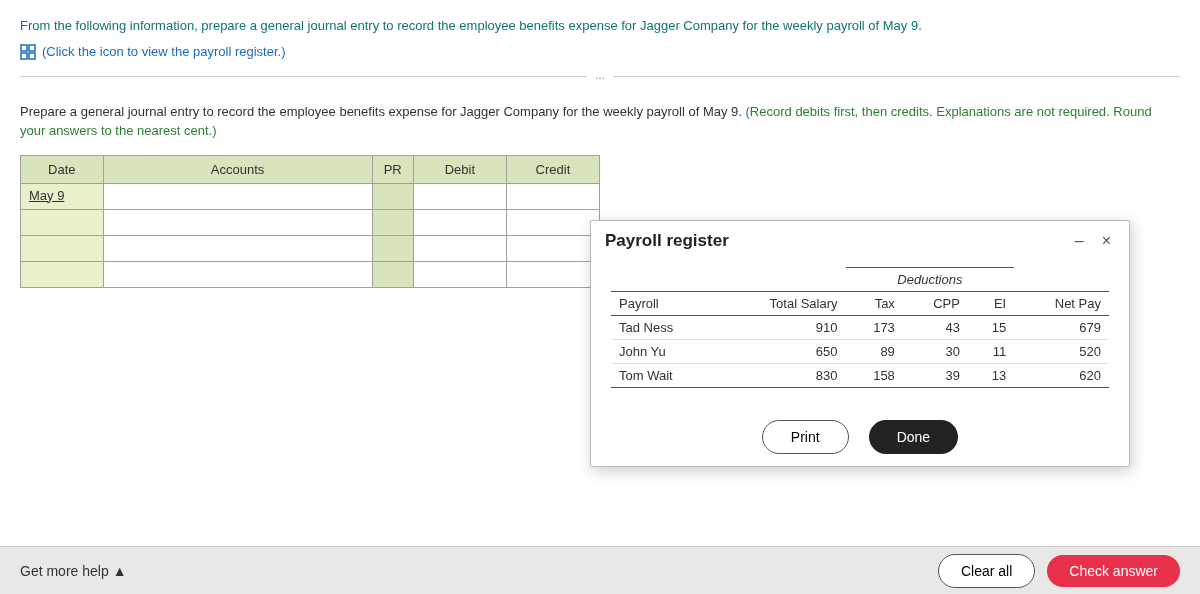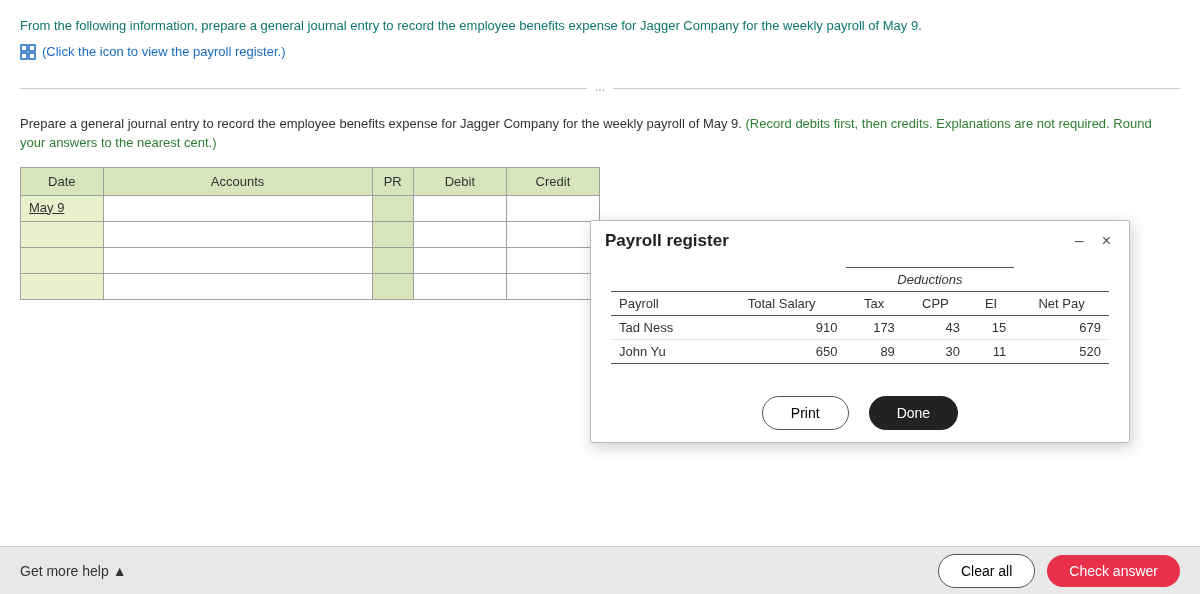--- a/index.html
+++ b/index.html
@@ -20,21 +20,21 @@
       color: #0f766e;
       line-height: 1.5;
       margin-bottom: 8px;
     }
     .payroll-link {
       color: #1a6bbf;
       cursor: pointer;
       display: flex;
       align-items: center;
       gap: 6px;
-      margin-bottom: 28px;
+      margin-bottom: 16px;
     }
     .divider-row {
       text-align: center;
       margin: 10px 0;
       border-top: 1px solid #ccc;
       position: relative;
     }
     .divider-row .dots {
       position: relative;
       top: -10px;
@@ -151,21 +151,21 @@
     }
     
     .payroll-table {
       width: 100%;
       border-collapse: collapse;
       font-size: 13px;
     }
     .payroll-table th {
       border-bottom: 1px solid #555;
       padding: 4px 8px;
-      text-align: center;
+      text-align: right;
       font-weight: normal;
       font-size: 13px;
     }
     .payroll-table th:first-child {
       text-align: left;
     }
     .payroll-table td {
       padding: 4px 8px;
       text-align: right;
       border-bottom: 1px solid #e0e0e0;
@@ -361,20 +361,28 @@
               <td>679</td>
             </tr>
             <tr>
               <td style="text-align: left;">John Yu</td>
               <td>650</td>
               <td>89</td>
               <td>30</td>
               <td>11</td>
               <td>520</td>
             </tr>
+            <tr>
+              <td style="text-align: left;">Tom Wait</td>
+              <td>830</td>
+              <td>158</td>
+              <td>39</td>
+              <td>13</td>
+              <td>620</td>
+            </tr>
           </tbody>
       </table>
     </div>
     <div class="modal-footer">
       <button class="btn-print">Print</button>
       <button class="btn-done">Done</button>
     </div>
   </div>
 
 </div>

